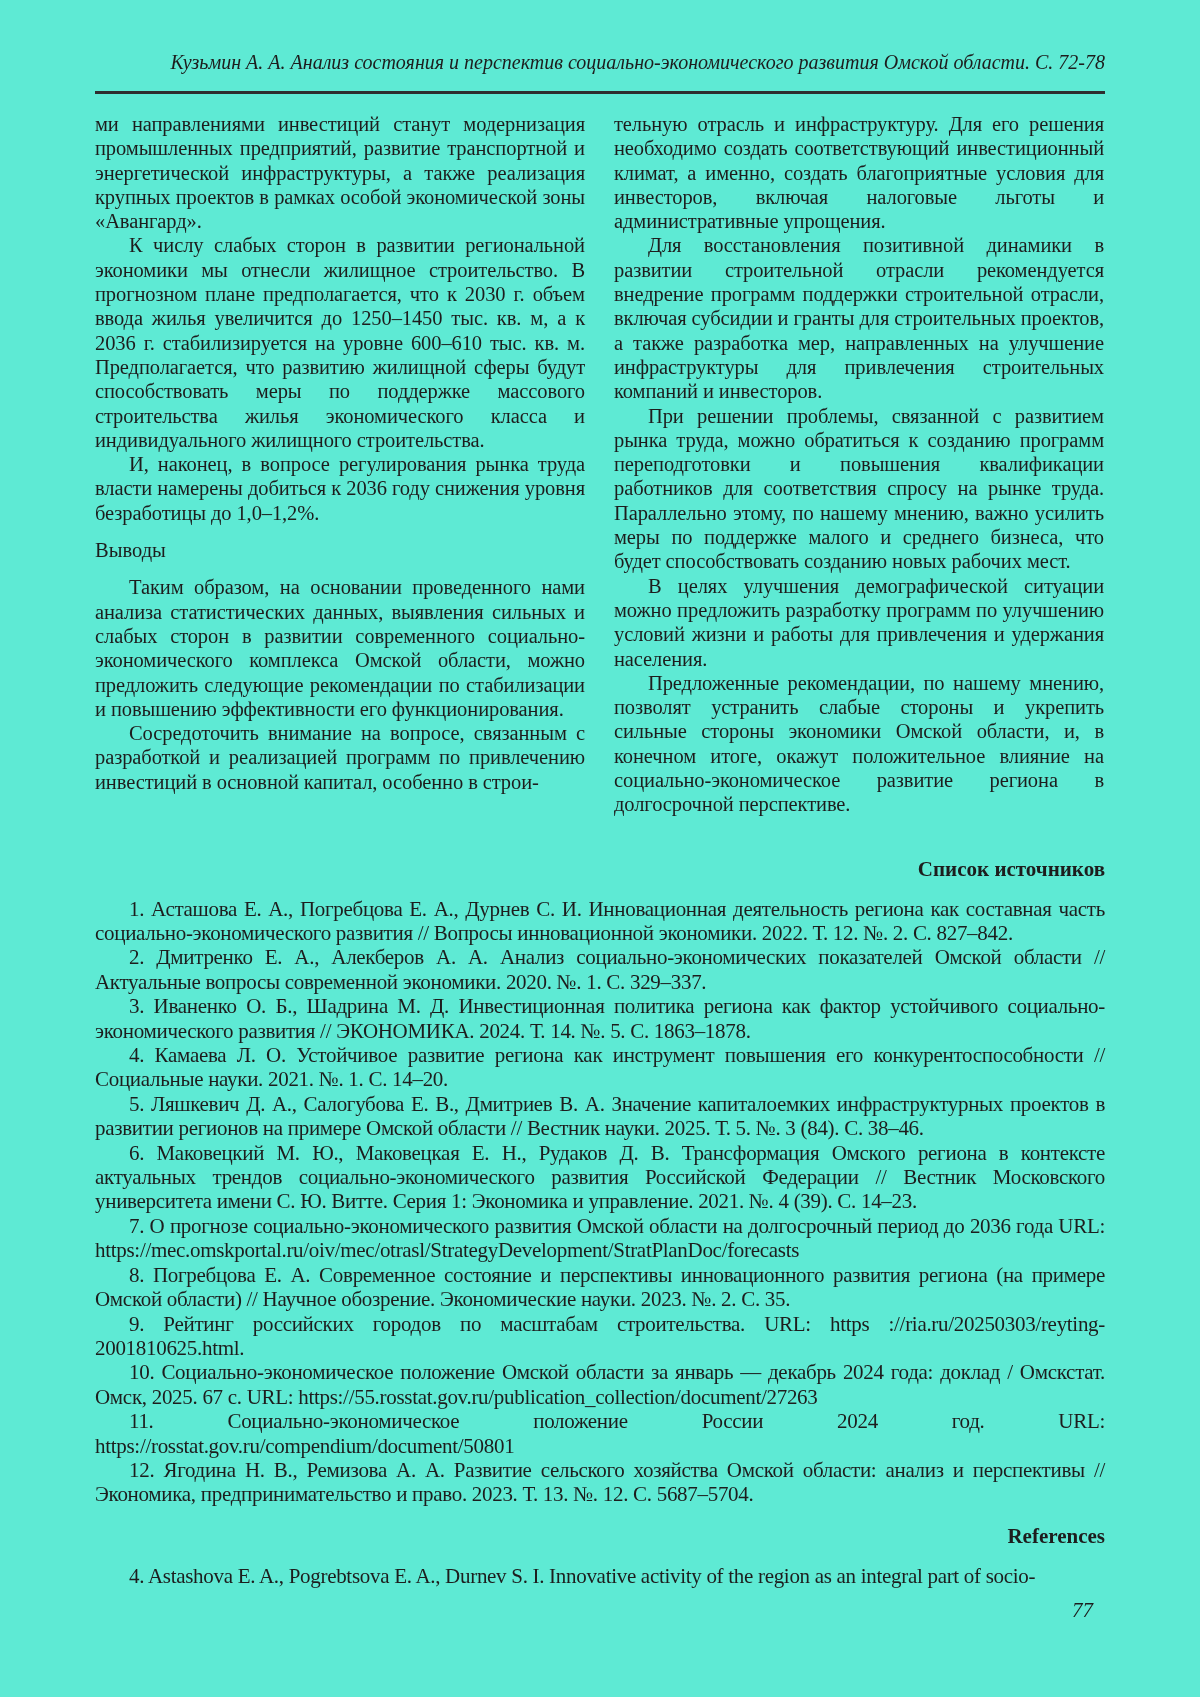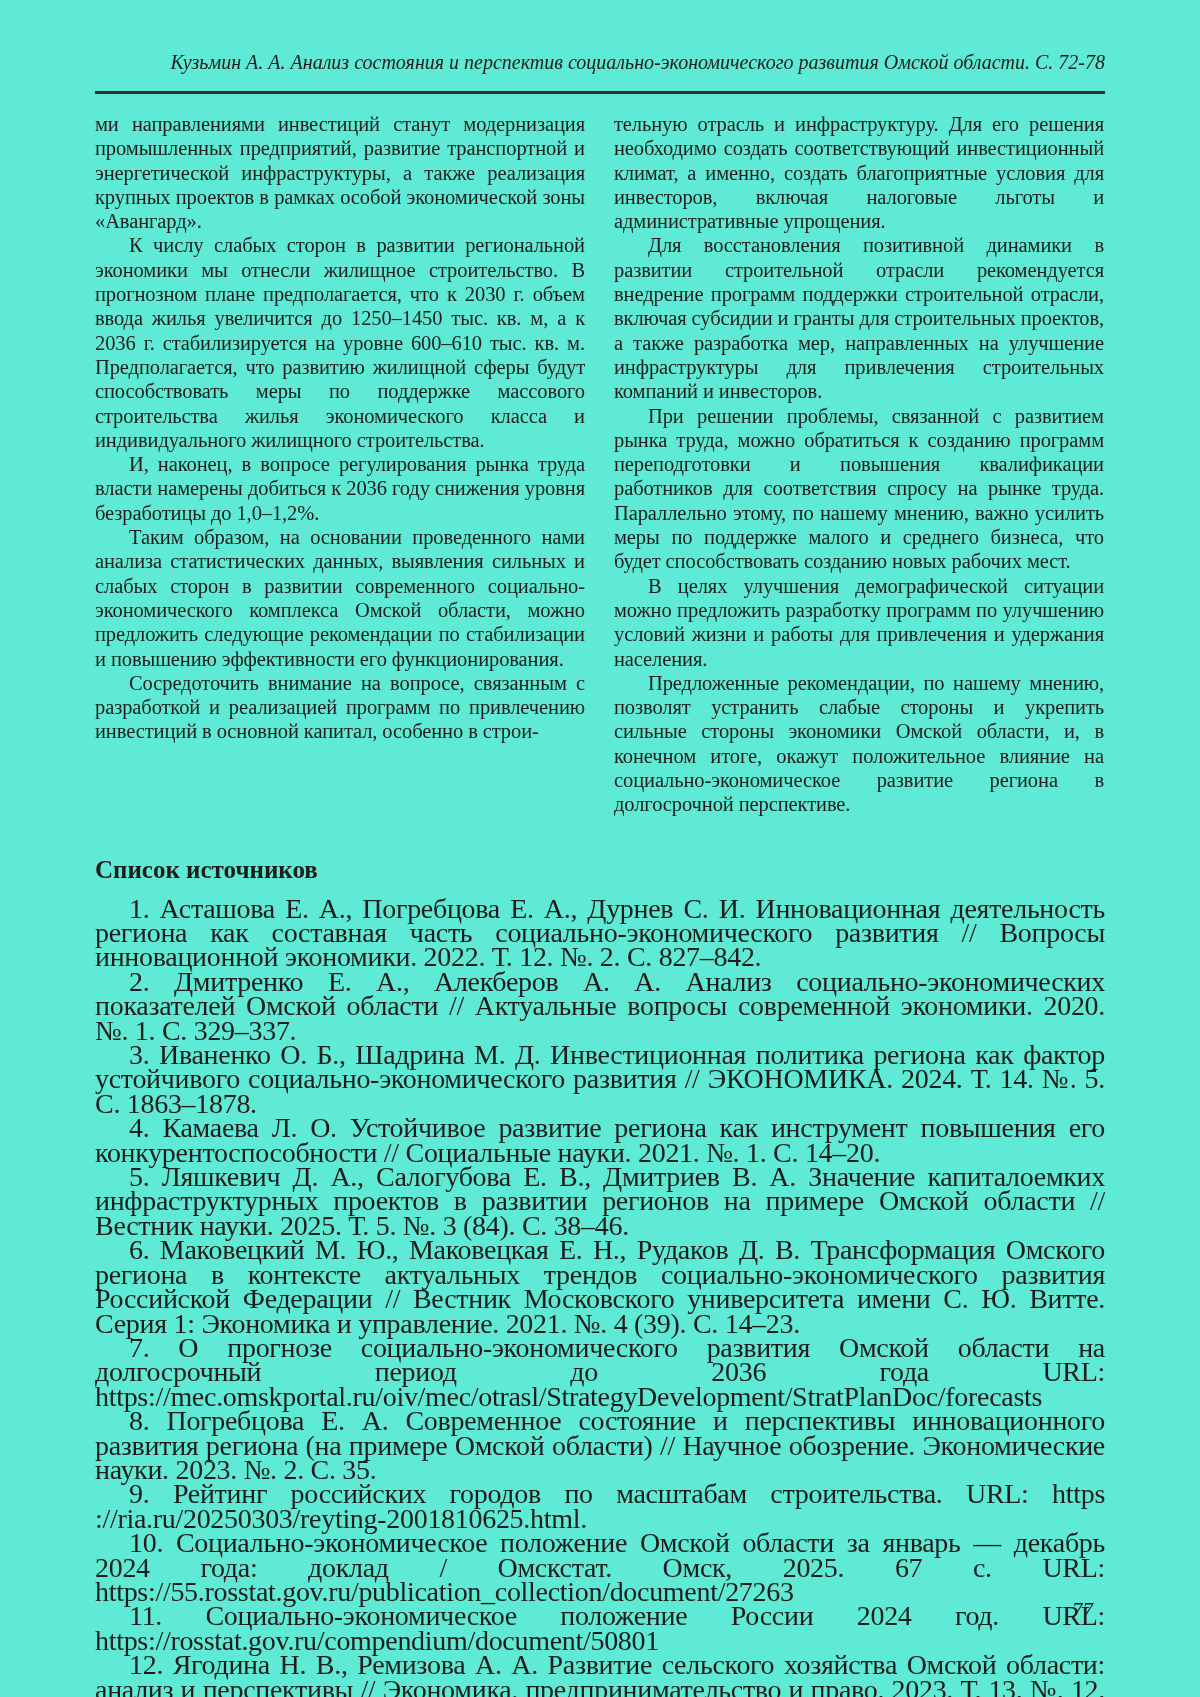--- a/index.html
+++ b/index.html
@@ -43,28 +43,28 @@
     letter-spacing: -0.1px;
   }
   .continuation { text-indent: 0; }
   .subheading {
     font-size: 20.5px;
     font-weight: normal;
     margin: 13px 0;
     line-height: 24.3px;
   }
   .section-heading {
-    text-align: left;
+    text-align: right;
     font-weight: bold;
-    font-size: 25px;
+    font-size: 21px;
     margin: 40px 0 15px 0;
     line-height: 25px;
   }
   .refs .para {
-    font-size: 28px;
+    font-size: 21px;
     line-height: 24.4px;
     letter-spacing: -0.3px;
   }
   .references-block .section-heading { margin-top: 17px; }
   .page-number {
     position: absolute;
     right: 107px;
     bottom: 74px;
     font-style: italic;
     font-size: 21px;
@@ -78,20 +78,21 @@
 
   <div class="running-head">Кузьмин А. А. Анализ состояния и перспектив социально-экономического развития Омской области. С. 72-78</div>
 
   <div class="head-rule"></div>
 
   <div class="columns">
     <div class="column">
         <p class="para continuation">ми направлениями инвестиций станут модернизация промышленных предприятий, развитие транспортной и энергетической инфраструктуры, а также реализация крупных проектов в рамках особой экономической зоны «Авангард».</p>
         <p class="para">К числу слабых сторон в развитии региональной экономики мы отнесли жилищное строительство. В прогнозном плане предполагается, что к 2030 г. объем ввода жилья увеличится до 1250–1450 тыс. кв. м, а к 2036 г. стабилизируется на уровне 600–610 тыс. кв. м. Предполагается, что развитию жилищной сферы будут способствовать меры по поддержке массового строительства жилья экономического класса и индивидуального жилищного строительства.</p>
         <p class="para">И, наконец, в вопросе регулирования рынка труда власти намерены добиться к 2036 году снижения уровня безработицы до 1,0–1,2%.</p>
+        <h3 class="subheading">Выводы</h3>
         <p class="para">Таким образом, на основании проведенного нами анализа статистических данных, выявления сильных и слабых сторон в развитии современного социально-экономического комплекса Омской области, можно предложить следующие рекомендации по стабилизации и повышению эффективности его функционирования.</p>
         <p class="para">Сосредоточить внимание на вопросе, связанным с разработкой и реализацией программ по привлечению инвестиций в основной капитал, особенно в строи-</p>
       </div>
     <div class="column">
         <p class="para continuation">тельную отрасль и инфраструктуру. Для его решения необходимо создать соответствующий инвестиционный климат, а именно, создать благоприятные условия для инвесторов, включая налоговые льготы и административные упрощения.</p>
         <p class="para">Для восстановления позитивной динамики в развитии строительной отрасли рекомендуется внедрение программ поддержки строительной отрасли, включая субсидии и гранты для строительных проектов, а также разработка мер, направленных на улучшение инфраструктуры для привлечения строительных компаний и инвесторов.</p>
         <p class="para">При решении проблемы, связанной с развитием рынка труда, можно обратиться к созданию программ переподготовки и повышения квалификации работников для соответствия спросу на рынке труда. Параллельно этому, по нашему мнению, важно усилить меры по поддержке малого и среднего бизнеса, что будет способствовать созданию новых рабочих мест.</p>
         <p class="para">В целях улучшения демографической ситуации можно предложить разработку программ по улучшению условий жизни и работы для привлечения и удержания населения.</p>
         <p class="para">Предложенные рекомендации, по нашему мнению, позволят устранить слабые стороны и укрепить сильные стороны экономики Омской области, и, в конечном итоге, окажут положительное влияние на социально-экономическое развитие региона в долгосрочной перспективе.</p>
       </div>

